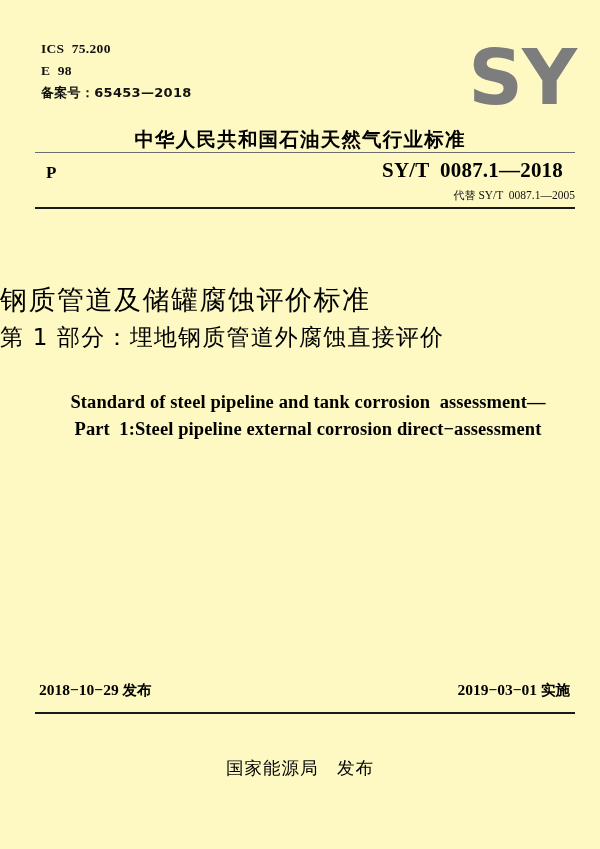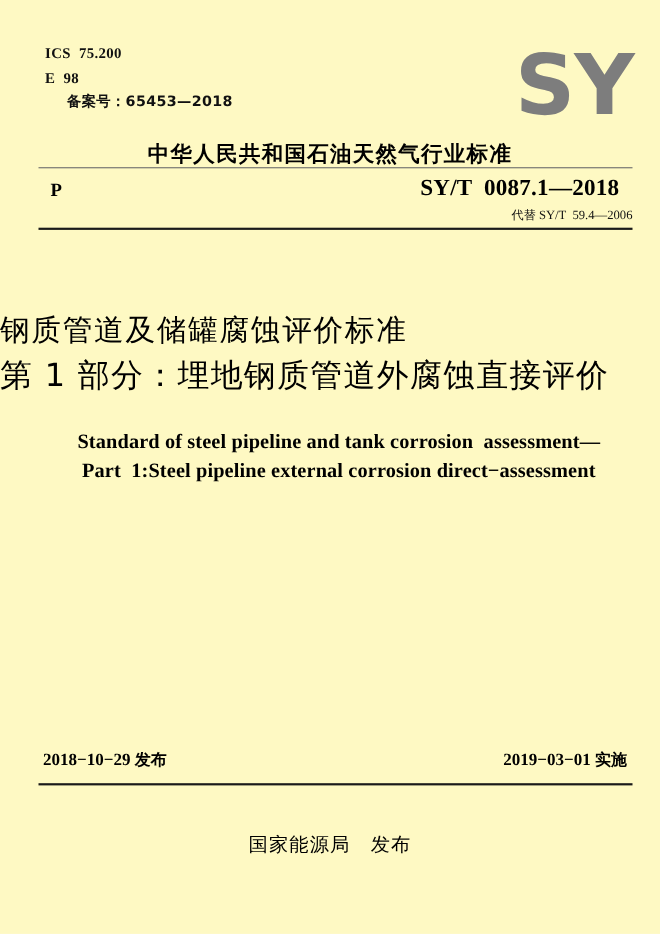--- a/index.html
+++ b/index.html
@@ -33,21 +33,20 @@
     font-weight: bold;
     font-size: 13.5px;
     letter-spacing: 0.3px;
     white-space: pre;
     color: #111;
   }
   .meta-line.cjk {
     font-family: "DejaVu Sans", "Liberation Sans", sans-serif;
     font-weight: bold;
     font-size: 13px;
-    margin-left: 20px;
   }
 
   
   .sy-logo {
     position: absolute;
     right: 24px;
     top: 40px;
     font-family: "DejaVu Sans", "Liberation Sans", sans-serif;
     font-weight: bold;
     font-size: 76px;
@@ -144,21 +143,21 @@
     color: #000;
     white-space: pre;
   }
   .title-cn-1 {
     top: 282px;
     font-size: 27px;
     letter-spacing: 1.5px;
   }
   .title-cn-2 {
     top: 322px;
-    font-size: 29px;
+    font-size: 23px;
     letter-spacing: 1.2px;
   }
 
   .title-en {
     position: absolute;
     left: 16px;
     right: 0;
     text-align: center;
     font-family: "Liberation Serif", "DejaVu Serif", serif;
     font-weight: bold;
@@ -220,21 +219,21 @@
 
   <div class="sy-logo">SY</div>
 
   <div class="national-header">中华人民共和国石油天然气行业标准</div>
 
   <div class="rule rule-thin"></div>
 
   <div class="std-row">
     <div class="std-class">P</div>
     <div class="std-number">SY/T  0087.1—2018</div>
-    <div class="std-replaces"><span class="cjk">代替</span><span> SY/T  59.4—2006</span></div>
+    <div class="std-replaces"><span class="cjk">代替</span><span> SY/T  0087.1—2005</span></div>
   </div>
 
   <div class="rule rule-thick-top"></div>
 
   <div class="title-cn title-cn-1">钢质管道及储罐腐蚀评价标准</div>
   <div class="title-cn title-cn-2">第 1 部分：埋地钢质管道外腐蚀直接评价</div>
 
   <div class="title-en title-en-1">Standard of steel pipeline and tank corrosion  assessment—</div>
   <div class="title-en title-en-2">Part  1:Steel pipeline external corrosion direct−assessment</div>
 

